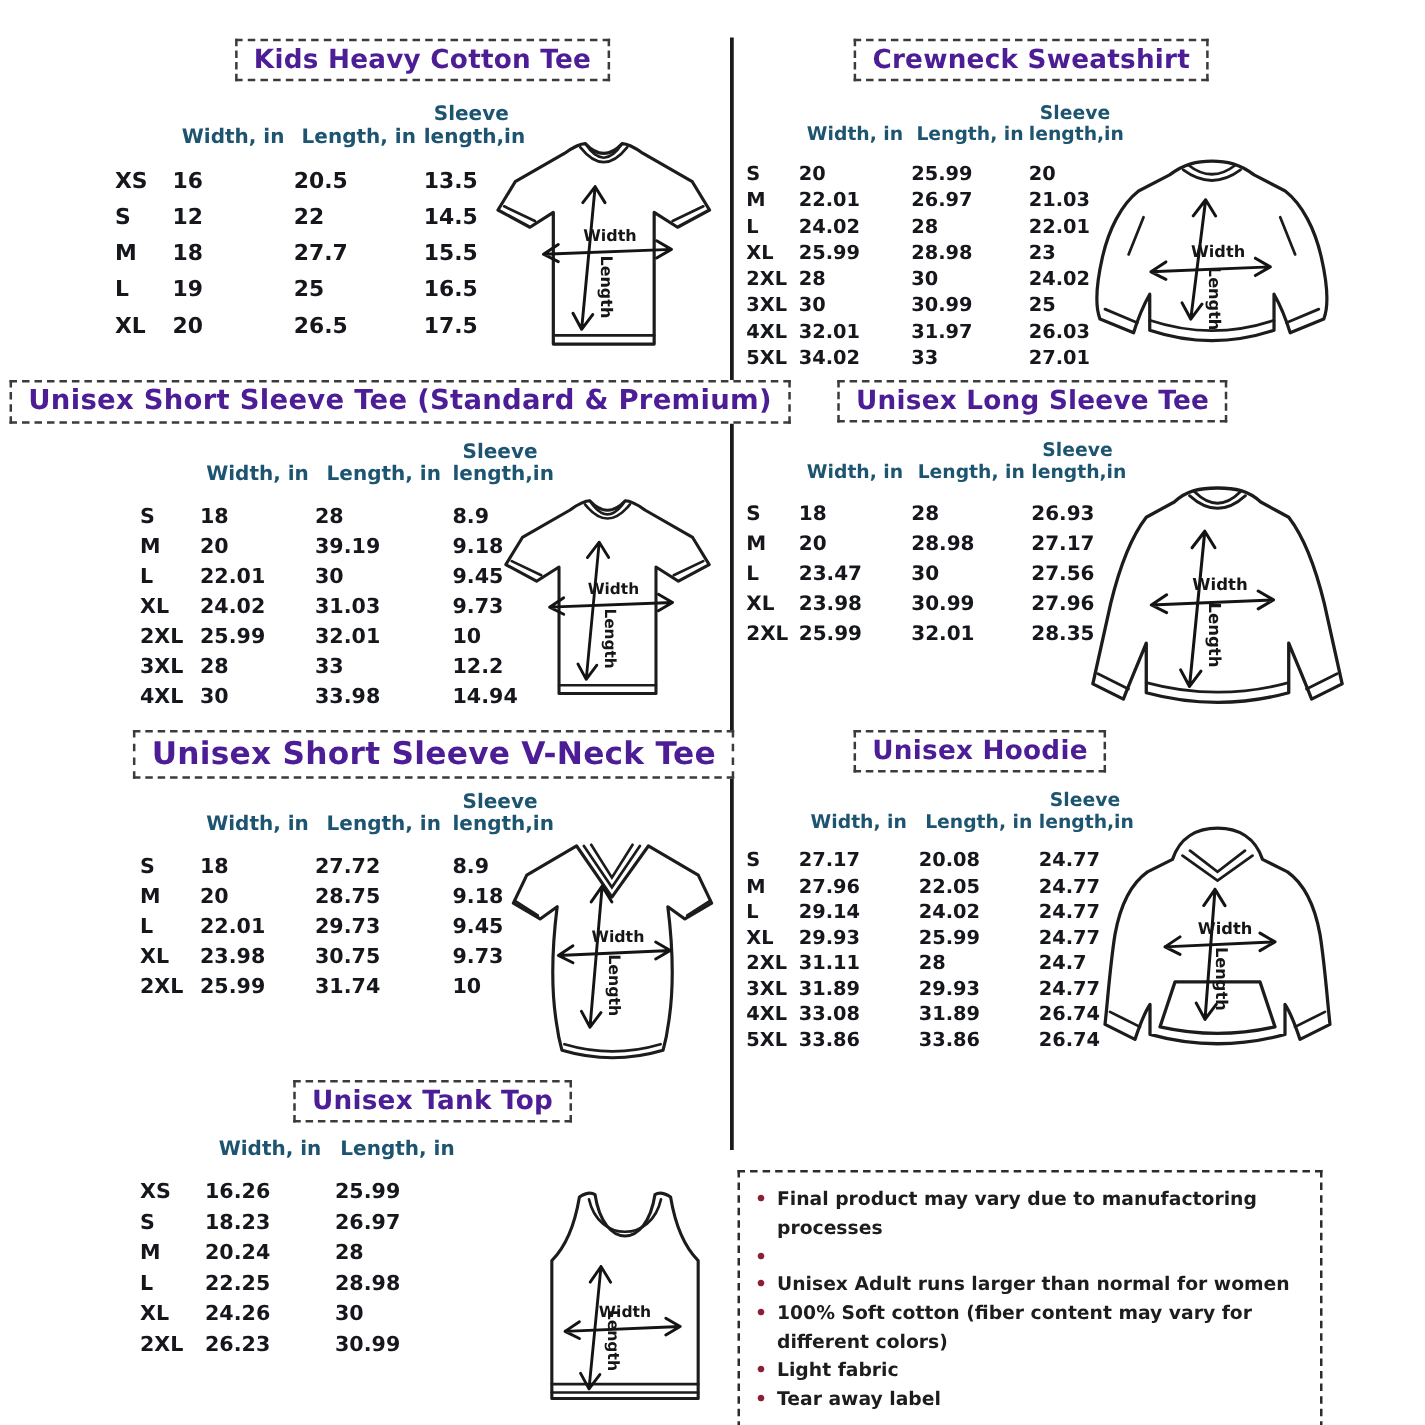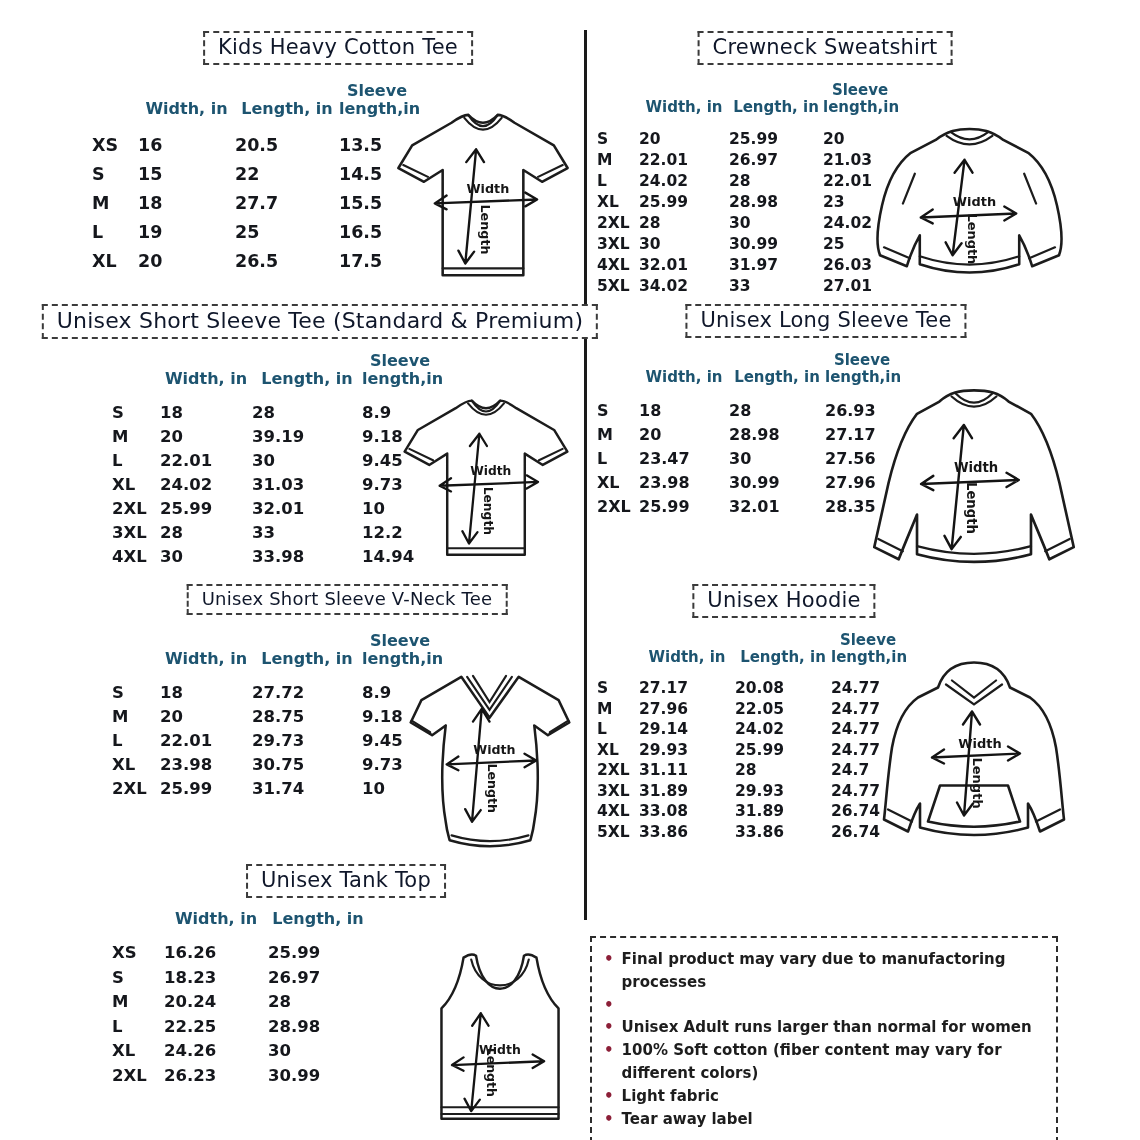--- a/index.html
+++ b/index.html
@@ -3,25 +3,25 @@
 <meta charset="utf-8">
 <style>
   html,body{margin:0;padding:0}
   body{
     width:1140px;height:1140px;position:relative;overflow:hidden;
     background:#ffffff;font-family:"DejaVu Sans",sans-serif;
   }
   .title-box{
     position:absolute;transform:translateX(-50%);
     border:2px dashed #3b3b3b;background:#fff;
-    color:#0f172a;font-weight:normal;font-size:21px;
+    color:#4c1d95;font-weight:bold;font-size:21px;
     padding:2px 13px 4px;white-space:nowrap;letter-spacing:.2px;text-align:right;
   }
   .title-sm{font-size:22px}
-  .title-md{font-size:18px}
+  .title-md{font-size:25px}
   .s-table{position:absolute}
   .t-head,.t-row{display:grid;grid-template-columns:var(--cols);align-items:center}
   .t-head{align-items:end;margin-bottom:13px;color:#1d5470;font-weight:bold;font-size:16px}
   .t-head.small{font-size:15px}
   .c-head{text-align:center;white-space:pre-line;line-height:1.1}
   .t-row{height:var(--rowh,29px);font-weight:bold;color:#15171c;font-size:var(--fs,17px)}
   .c-size{padding-right:4px}
   .divider{position:absolute;background:#1a1a1a}
   .garment{position:absolute}
   .garment path.cloth{fill:#ffffff;stroke:#1c1c1c;stroke-width:2.6;stroke-linejoin:round;stroke-linecap:round}
@@ -51,21 +51,21 @@
     </div>
   <div>
       <div class="t-row">
         <span class="c-size">XS</span>
         <span class="c-val">16</span>
         <span class="c-val">20.5</span>
         <span class="c-val">13.5</span>
       </div>
       <div class="t-row">
         <span class="c-size">S</span>
-        <span class="c-val">15</span>
+        <span class="c-val">12</span>
         <span class="c-val">22</span>
         <span class="c-val">14.5</span>
       </div>
       <div class="t-row">
         <span class="c-size">M</span>
         <span class="c-val">18</span>
         <span class="c-val">27.7</span>
         <span class="c-val">15.5</span>
       </div>
       <div class="t-row">

